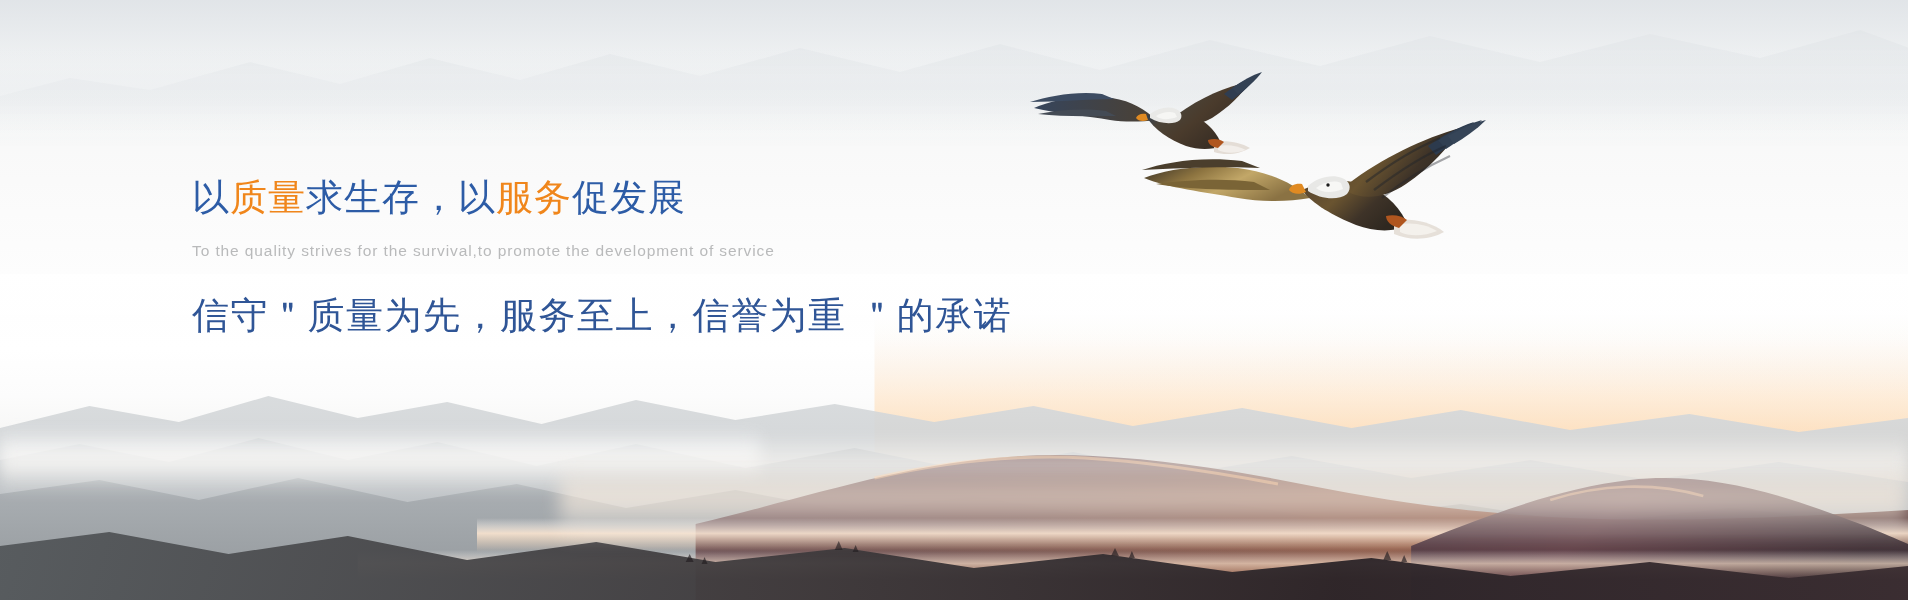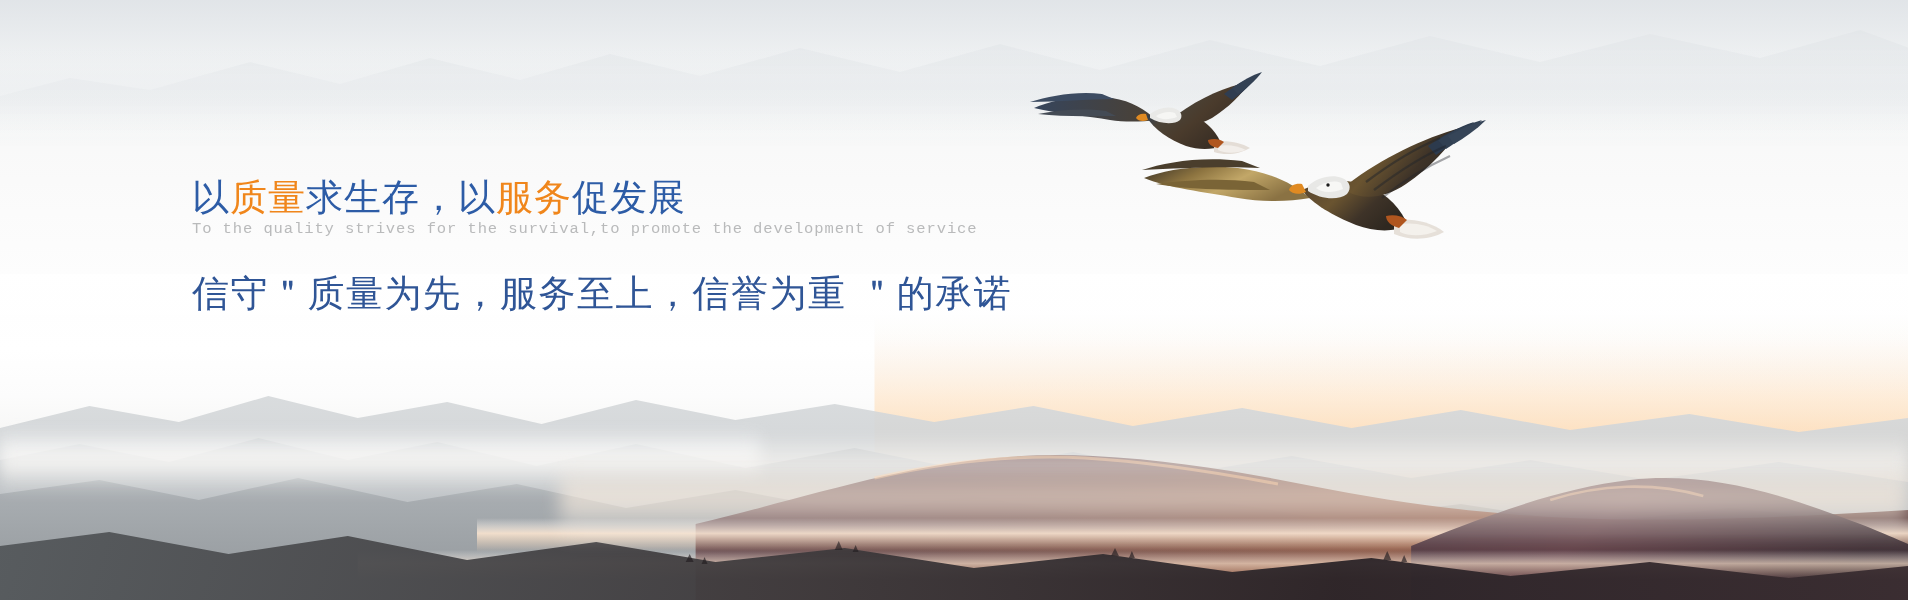--- a/index.html
+++ b/index.html
@@ -64,22 +64,21 @@
   .headline .blue   { color:#2d5ca6; }
   .headline .orange { color:#f0861b; }
   .headline.line2   { color:#2f5596; letter-spacing:1.5px; }
 
   .sub{
     font-size:15.5px;
     letter-spacing:.9px;
     color:#b9babb;
     font-weight:400;
     white-space:nowrap;
-    margin-top:0;
-    font-family:Liberation Mono, monospace;
+    margin-top:22px;
   }
   .gap{ height:34px; }
 
   
   .eagles{ position:absolute; left:1010px; top:28px; width:500px; height:230px; z-index:6; }
 
   
   .land{ position:absolute; left:0; right:0; bottom:0; height:290px; z-index:5; }
   .land svg{ display:block; width:100%; height:100%; }
 

